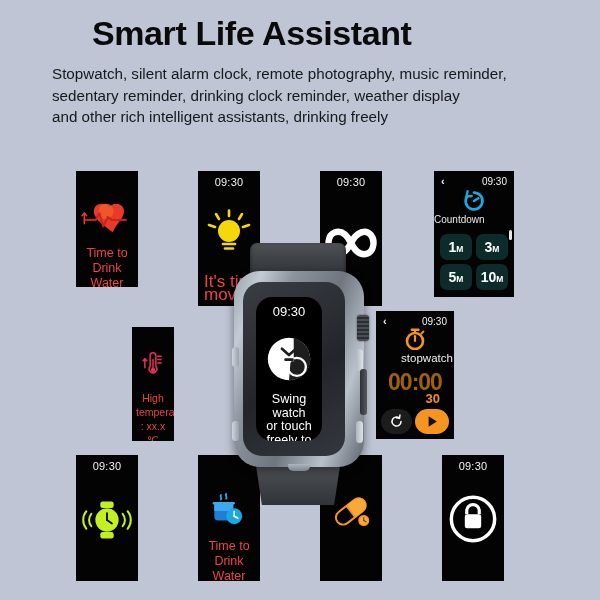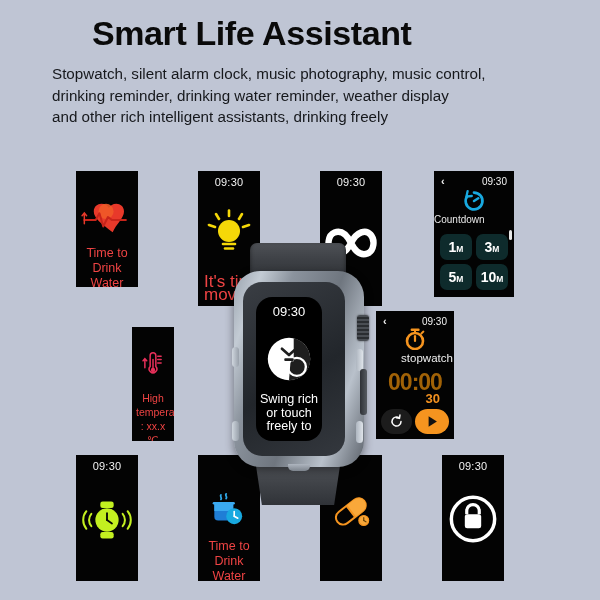--- a/index.html
+++ b/index.html
@@ -189,22 +189,22 @@
     background:linear-gradient(180deg,#aeb5bf,#7d848d);
   }
 </style>
 </head>
 <body>
 
 <div class="stage">
 
   <div class="hdr-title">Smart Life Assistant</div>
   <div class="hdr-sub">
-    <div>Stopwatch, silent alarm clock, music photography, music control,</div>
-    <div>drinking reminder, drinking water reminder, weather display</div>
+    <div>Stopwatch, silent alarm clock, remote photography, music reminder,</div>
+    <div>sedentary reminder, drinking clock reminder, weather display</div>
     <div>and other rich intelligent assistants, drinking freely</div>
   </div>
 
   <div class="card" id="c-heart">
     <div class="icon">
       <svg viewBox="0 0 64 36" width="100%" height="100%">
         <path d="M32 33 C20 24 12 18 12 11 C12 6 16 3 20 3 C24 3 26.5 5 28 7.5 C29.5 5 32 3 36 3 C40 3 44 6 44 11 C44 18 36 24 32 33 Z" fill="#e8392a" transform="translate(6,0)"></path>
         <circle cx="31" cy="11" r="8" fill="#f05a28" opacity=".9"></circle>
         <path d="M8 20 H20 L24 13 L28 27 L33 17 L37 20 H52" fill="none" stroke="#c8241a" stroke-width="2.1" stroke-linejoin="round" stroke-linecap="round"></path>
         <path d="M8 24 V13 M5.6 15.6 L8 12.6 L10.4 15.6" fill="none" stroke="#e8392a" stroke-width="1.6" stroke-linecap="round"></path>
@@ -425,21 +425,21 @@
             <svg viewBox="0 0 84 60" width="100%" height="100%">
               <circle cx="42" cy="30" r="27" fill="#ffffff"></circle>
               <path d="M42 57 A27 27 0 0 0 69 30 A27 27 0 0 0 48 3.7 L48 57 Z" fill="#1e1e1e"></path>
               <path d="M42 57 A27 27 0 0 0 68.8 33 L44 33 Z" fill="#1e1e1e"></path>
               <circle cx="52" cy="40" r="11.5" fill="none" stroke="#ffffff" stroke-width="3"></circle>
               <path d="M33 17 L42 25 L51 17" fill="none" stroke="#1e1e1e" stroke-width="3.4" stroke-linecap="round" stroke-linejoin="round"></path>
               <rect x="36" y="29" width="12" height="3.4" rx="1.2" fill="#1e1e1e"></rect>
             </svg>
           </div>
           <div class="msg">
-            <span>Swing rich</span><br>
+            <span>Swing watch</span><br>
             <span>or touch</span><br>
             <span>freely to</span><br>
             
           </div>
         </div>
       </div>
     </div>
   </div>
 
 </div>

